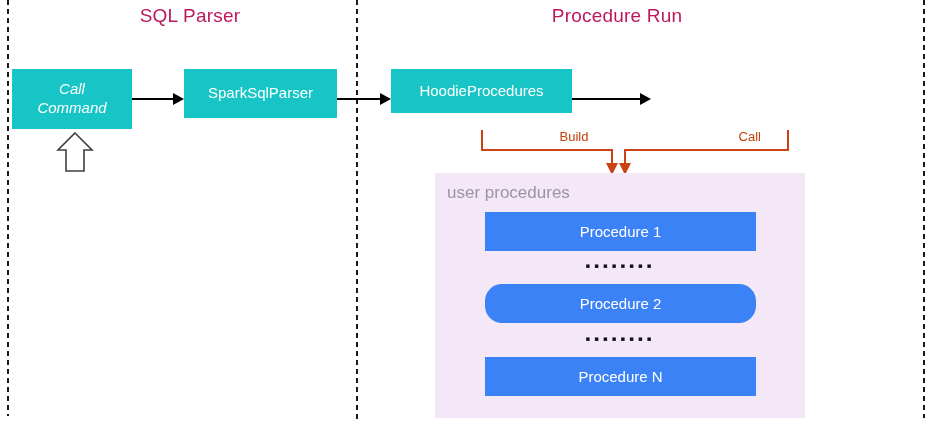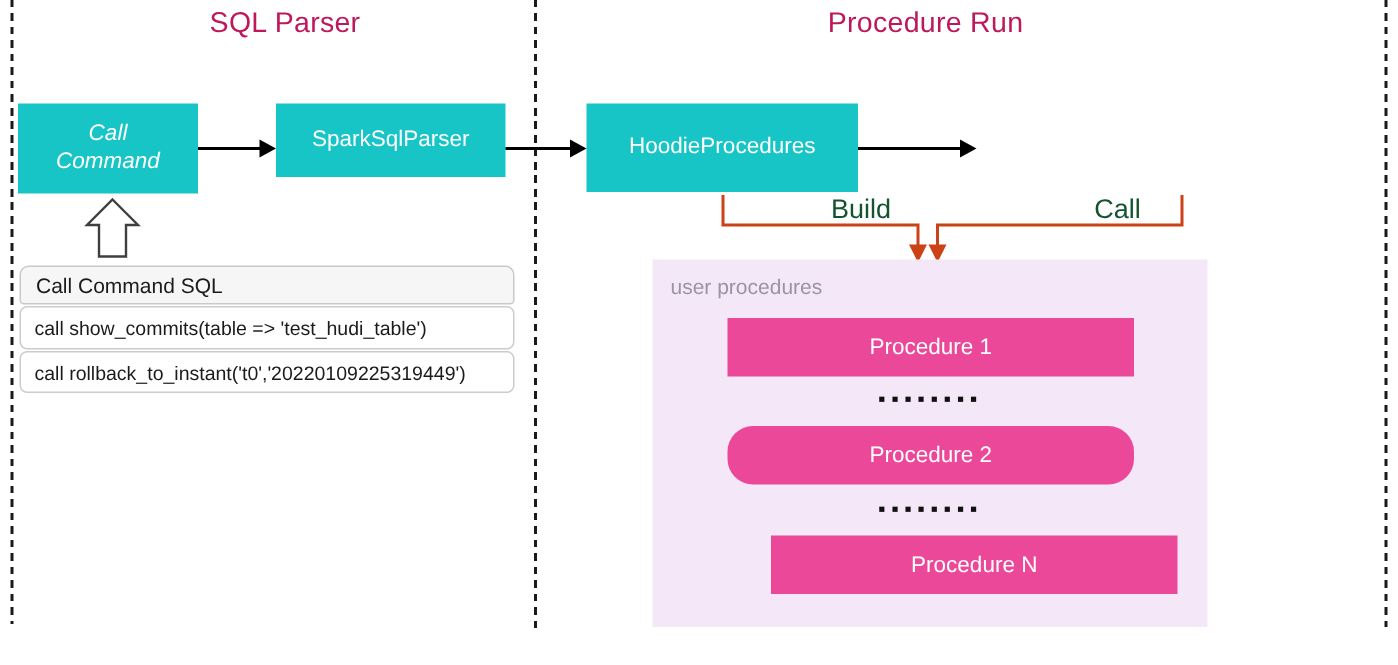--- a/index.html
+++ b/index.html
@@ -35,28 +35,28 @@
     box-sizing:border-box;height:26px;background:#f6f6f6;border:1px solid #c9c9c9;
     border-radius:6px 6px 3px 3px;font-size:14px;color:#1b1b1b;
     display:flex;align-items:center;padding:0 10px;
   }
   .sql-row{
     box-sizing:border-box;height:29px;background:#ffffff;border:1px solid #cccccc;
     border-radius:5px;font-size:13px;color:#1b1b1b;
     display:flex;align-items:center;padding:0 9px;margin-top:1px;
     white-space:nowrap;
   }
-  .edge-label{position:absolute;top:129px;font-size:18px;color:#14532d;text-align:center;width:90px;}
+  .edge-label{position:absolute;top:129px;font-size:13px;color:#c2410c;text-align:center;width:90px;}
   
   .user-proc{
     position:absolute;left:435px;top:173px;width:370px;height:245px;background:#f4e7f8;
   }
-  .user-proc-label{position:absolute;left:12px;top:10px;font-size:14px;color:#9b95a0;}
+  .user-proc-label{position:absolute;left:12px;top:10px;font-size:17px;color:#9b95a0;}
   .proc-box{
-    position:absolute;left:485px;width:271px;height:39px;background:#ec4899;color:#fff;
+    position:absolute;left:485px;width:271px;height:39px;background:#3b82f6;color:#fff;
     display:flex;align-items:center;justify-content:center;font-size:15px;
   }
   .dots{
     position:absolute;left:485px;width:271px;text-align:center;color:#111;
     font-size:7px;letter-spacing:4px;font-family:"DejaVu Sans",sans-serif;
   }
   .svg-abs{position:absolute;}
 </style>
 </head>
 <body>
@@ -69,62 +69,57 @@
 
   <div class="lane-title" style="left:90px;width:200px;">SQL Parser</div>
   <div class="lane-title" style="left:517px;width:200px;text-align:center;">Procedure Run</div>
 
   <div class="node" style="left:12px;top:69px;width:120px;height:60px;">
     <span style="display:inline-block;max-width:82px;font-style:italic;">Call Command</span>
   </div>
   <div class="node" style="left:184px;top:69px;width:153px;height:49px;">
     <span>SparkSqlParser</span>
   </div>
-  <div class="node" style="left:391px;top:69px;width:181px;height:59px;">
+  <div class="node" style="left:391px;top:69px;width:181px;height:44px;">
     <span>HoodieProcedures</span>
   </div>
 
   <div class="hline" style="left:132px;top:98px;width:42px;"></div>
   <div class="ahead" style="left:173px;top:93px;"></div>
 
   <div class="hline" style="left:337px;top:98px;width:44px;"></div>
   <div class="ahead" style="left:380px;top:93px;"></div>
 
   <div class="hline" style="left:572px;top:98px;width:69px;"></div>
   <div class="ahead" style="left:640px;top:93px;"></div>
 
   <svg class="svg-abs" style="left:55px;top:130px;" width="40" height="44" viewBox="0 0 40 44">
     <polygon points="20,3 37,20 29,20 29,41 11,41 11,20 3,20" fill="#ffffff" stroke="#3f3f3f" stroke-width="1.6" stroke-linejoin="miter"></polygon>
   </svg>
 
-  <div class="sql-table">
-    <div class="sql-header">Call Command SQL</div>
-    <div class="sql-row">call show_commits(table =&gt; 'test_hudi_table')</div>
-    <div class="sql-row" style="height:28px;">call rollback_to_instant('t0','20220109225319449')</div>
-  </div>
 
   <div class="edge-label" style="left:529px;">Build</div>
-  <div class="edge-label" style="left:700px;">Call</div>
+  <div class="edge-label" style="left:671px;text-align:right;">Call</div>
 
   <svg class="svg-abs" style="left:460px;top:129px;" width="340" height="50" viewBox="0 0 340 50">
     <path d="M22,1 V21 H152 V35" fill="none" stroke="#cc4217" stroke-width="2"></path>
     <polygon points="146,34 158,34 152,46" fill="#cc4217"></polygon>
     <path d="M328,1 V21 H165 V35" fill="none" stroke="#cc4217" stroke-width="2"></path>
     <polygon points="159,34 171,34 165,46" fill="#cc4217"></polygon>
   </svg>
 
   <div class="user-proc">
     <div class="user-proc-label">user procedures</div>
   </div>
 
   <div class="proc-box" style="top:212px;">
     <span>Procedure 1</span>
   </div>
   <div class="dots" style="top:262px;">▪▪▪▪▪▪▪▪</div>
   <div class="proc-box" style="top:284px;border-radius:17px;">
     <span>Procedure 2</span>
   </div>
   <div class="dots" style="top:335px;">▪▪▪▪▪▪▪▪</div>
-  <div class="proc-box" style="top:357px;margin-left:29px;">
+  <div class="proc-box" style="top:357px;">
     <span>Procedure N</span>
   </div>
 
 </div>
 
 </body></html>

